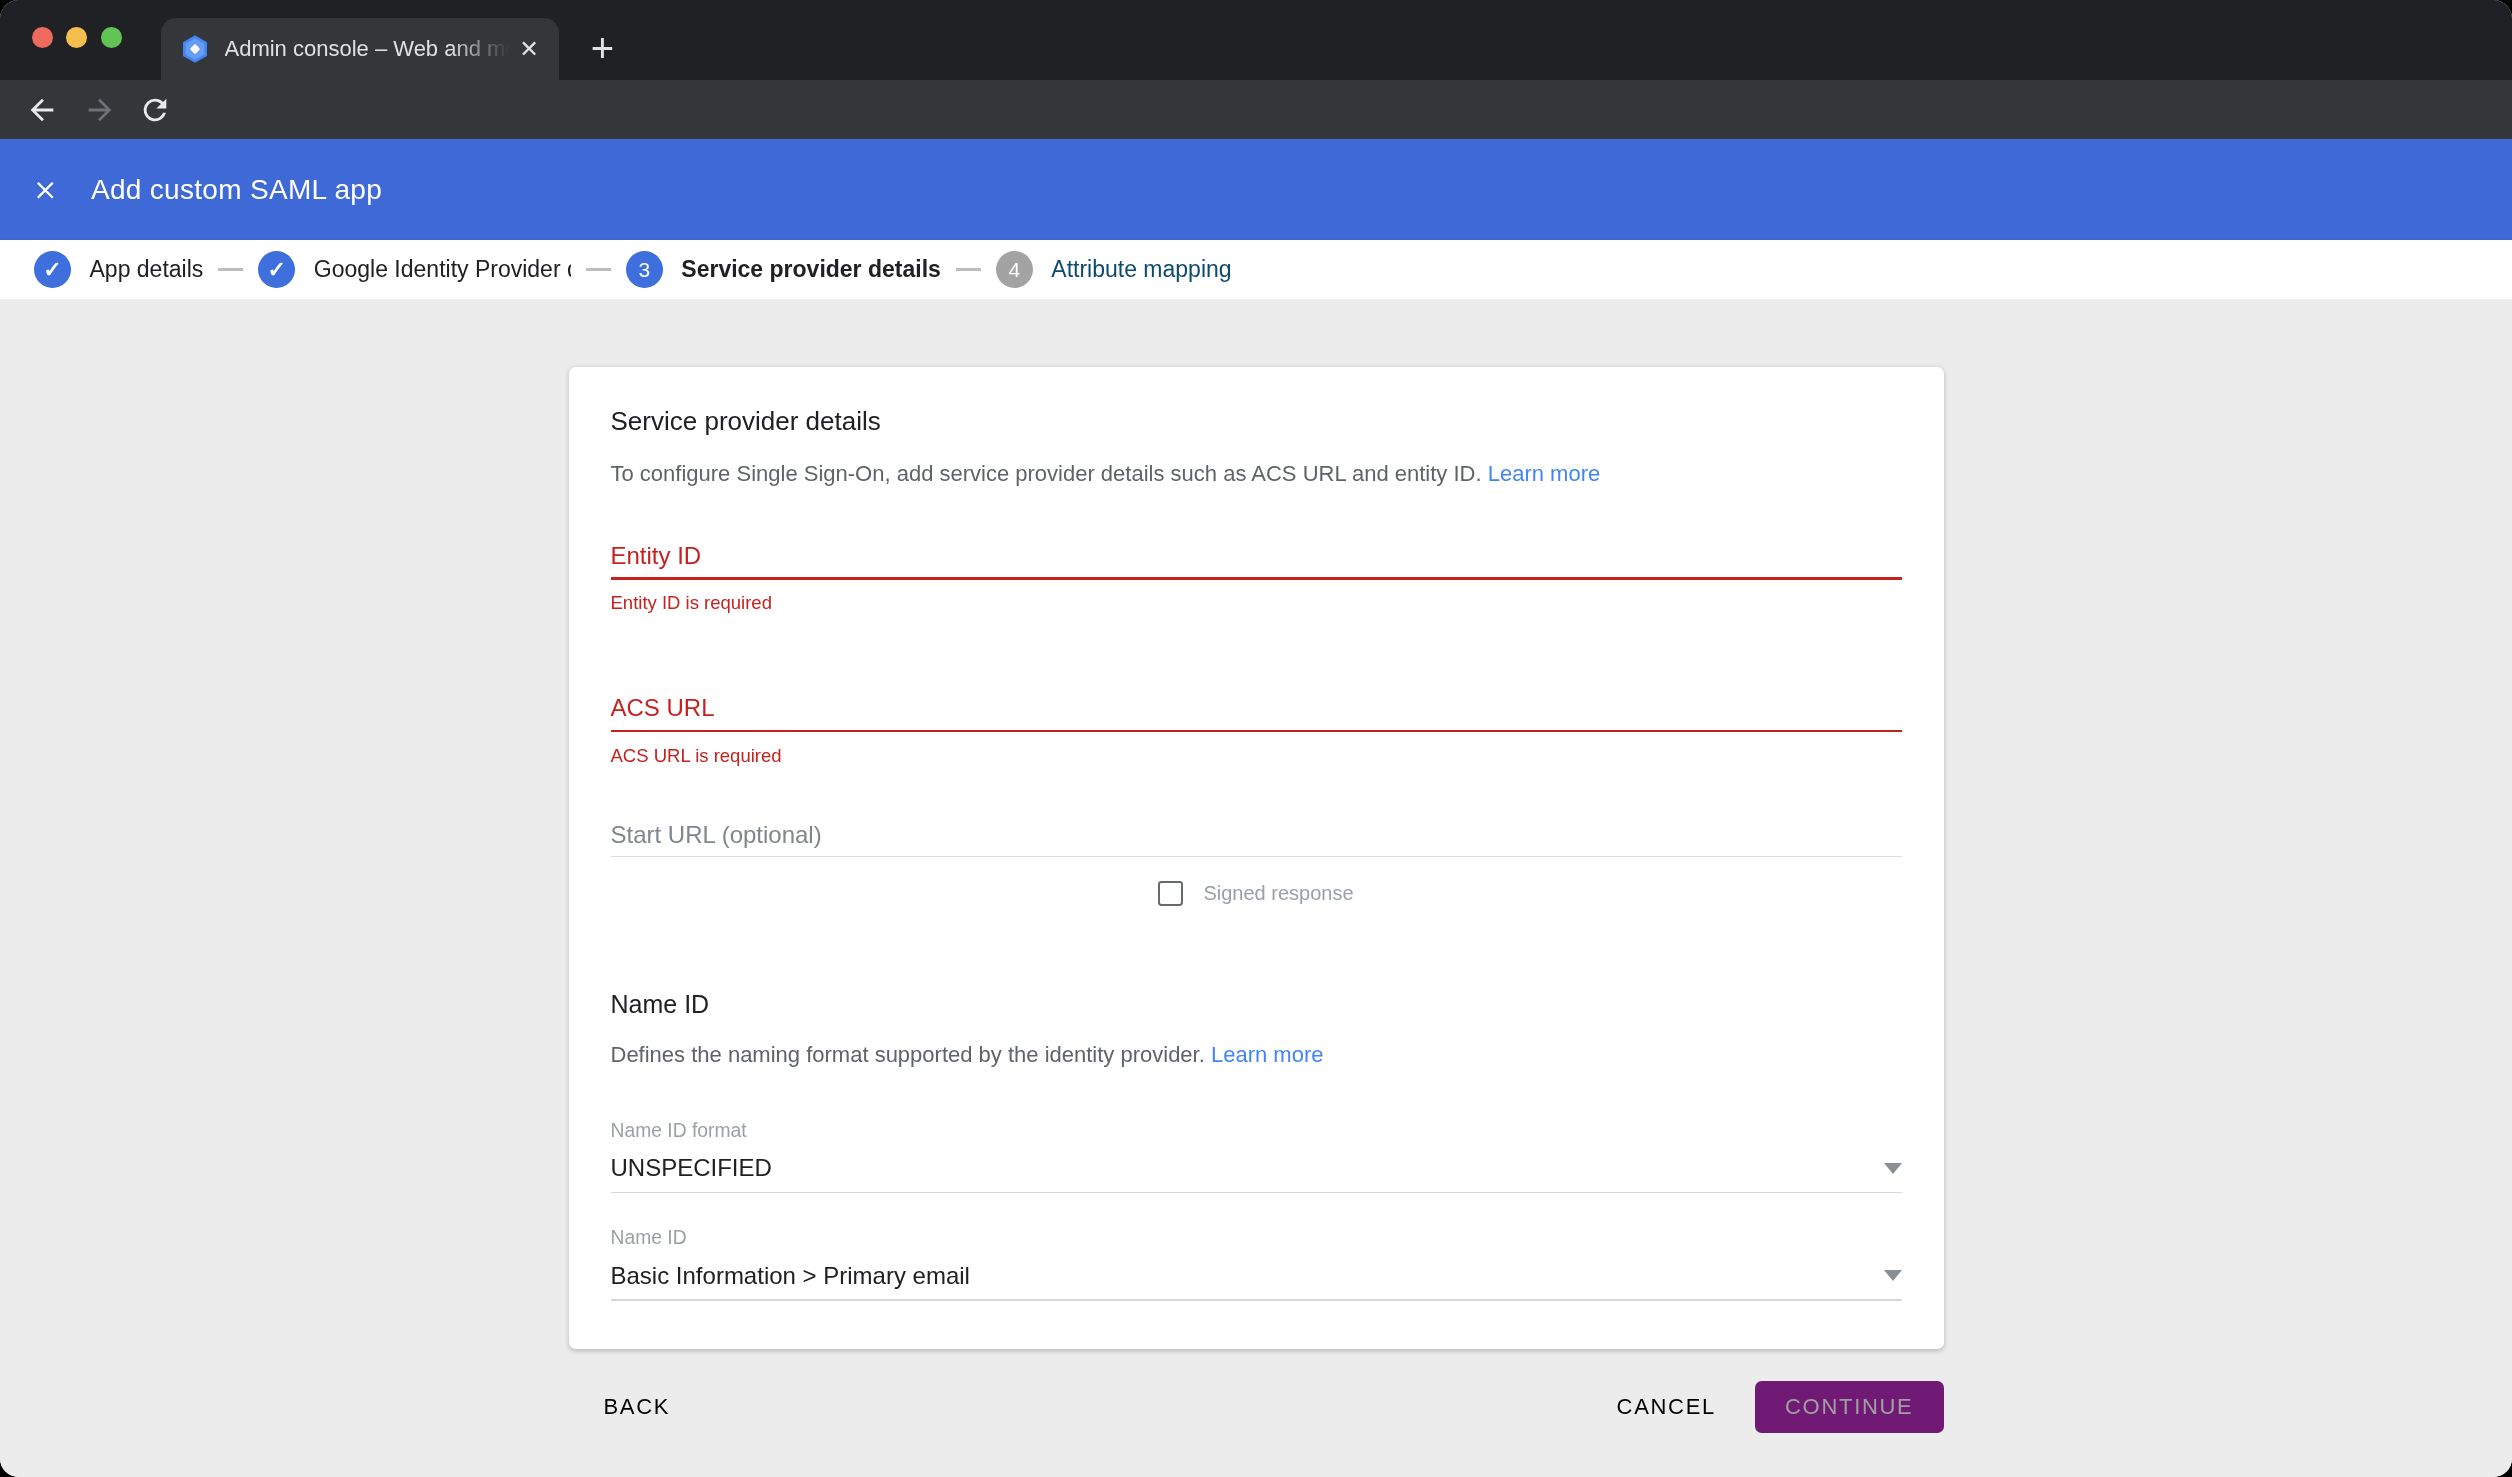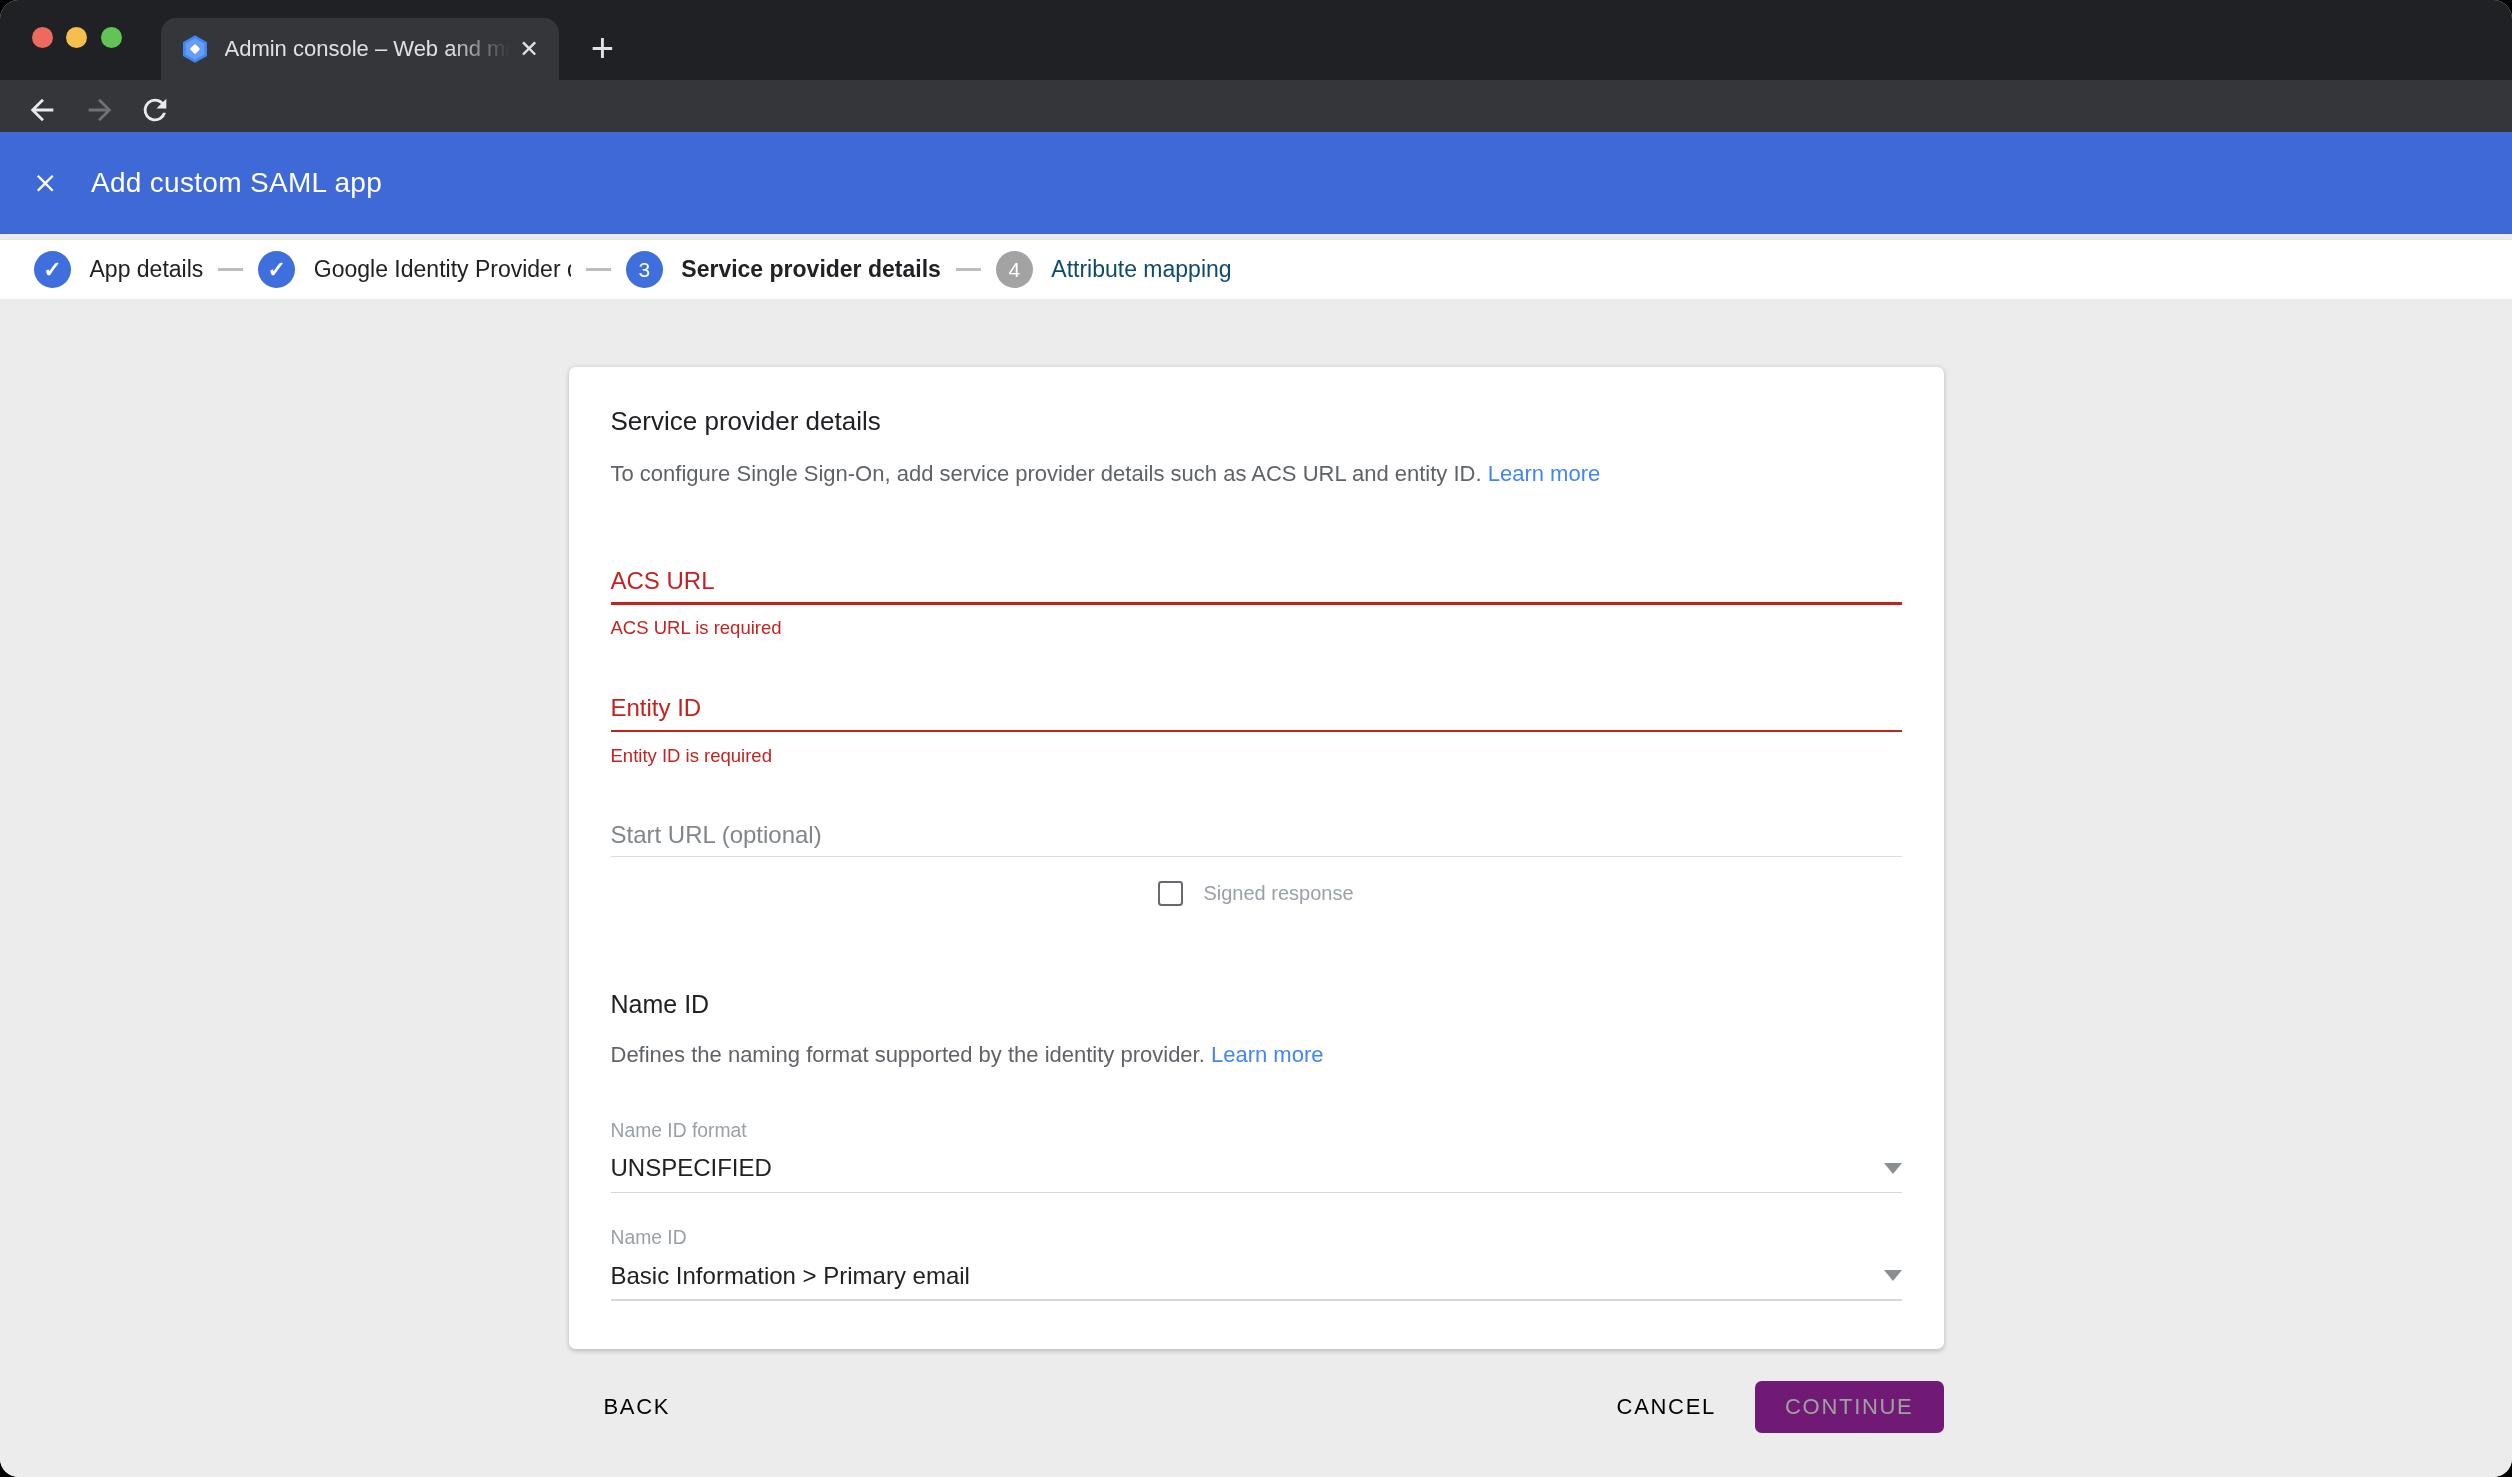--- a/index.html
+++ b/index.html
@@ -24,21 +24,21 @@
   .navbtn { position:absolute; top:11px; width:37px; height:37px; display:flex; align-items:center; justify-content:center; }
   .omnibox { position:absolute; left:188px; top:85px; width:1966px; height:49px; background:#1f2023; border-radius:24px; display:flex; align-items:center; padding:0 20px 0 22px; }
   .omni-url { font-size:23.5px; margin-left:18.5px; flex:1 1 auto; white-space:nowrap; overflow:hidden; }
   .omni-host { color:#e8eaed; } .omni-path { color:#9aa0a6; }
   .omni-icons { display:flex; align-items:center; gap:23.5px; }
   .tb-right { position:absolute; right:15px; top:85px; height:49px; display:flex; align-items:center; gap:18.5px; }
   .incog { height:49px; background:#27282b; border:0.8px solid #3c4043; border-radius:24px; display:flex; align-items:center; padding:0 22px 0 6.7px; gap:13.4px; }
   .incog-txt { color:#e8eaed; font-size:23.5px; }
 
   
-  .appbar { position:absolute; left:0; top:132px; width:100%; height:102px; background:#3e69d6; display:flex; align-items:center; }
+  .appbar { position:absolute; left:0; top:139px; width:100%; height:102px; background:#3e69d6; display:flex; align-items:center; }
   .appbar-close { width:37px; height:37px; margin-left:27px; display:flex; align-items:center; justify-content:center; }
   .appbar-title { color:#ffffff; font-size:28px; margin-left:27px; letter-spacing:0.3px; }
 
   
   .stepper { position:absolute; left:0; top:240px; width:100%; height:59px; background:#fff; box-shadow:0 1.7px 5px rgba(0,0,0,.18); display:flex; align-items:center; padding-left:34px; }
   .step { display:flex; align-items:center; }
   .step-circle { width:37px; height:37px; border-radius:50%; display:flex; align-items:center; justify-content:center; color:#fff; font-size:21px; flex:0 0 auto; }
   .c-done, .c-active { background:#3e6fdd; }
   .c-gray { background:#a3a3a3; }
   .step-label { font-size:23px; color:#202124; margin-left:18.5px; white-space:nowrap; }
@@ -211,30 +211,30 @@
   </div>
 
   <div class="page">
     <div class="card">
       <div class="card-title">Service provider details</div>
       <div class="card-desc">
         <span>To configure Single Sign-On, add service provider details such as ACS URL and entity ID.</span>
         <span class="link">Learn more</span>
       </div>
 
+      <div class="field mt-ent">
+        <div class="f-label-err">Entity ID</div>
+        <div class="line-err"></div>
+        <div class="err-msg">Entity ID is required</div>
+      </div>
+
       <div class="field mt-acs">
         <div class="f-label-err">ACS URL</div>
         <div class="line-err"></div>
         <div class="err-msg">ACS URL is required</div>
-      </div>
-
-      <div class="field mt-ent">
-        <div class="f-label-err">Entity ID</div>
-        <div class="line-err"></div>
-        <div class="err-msg">Entity ID is required</div>
       </div>
 
       <div class="field mt-start">
         <div class="f-placeholder">Start URL (optional)</div>
         <div class="line-soft"></div>
       </div>
 
       <div class="chk-row">
         <span class="checkbox"></span>
         <span class="chk-label">Signed response</span>

